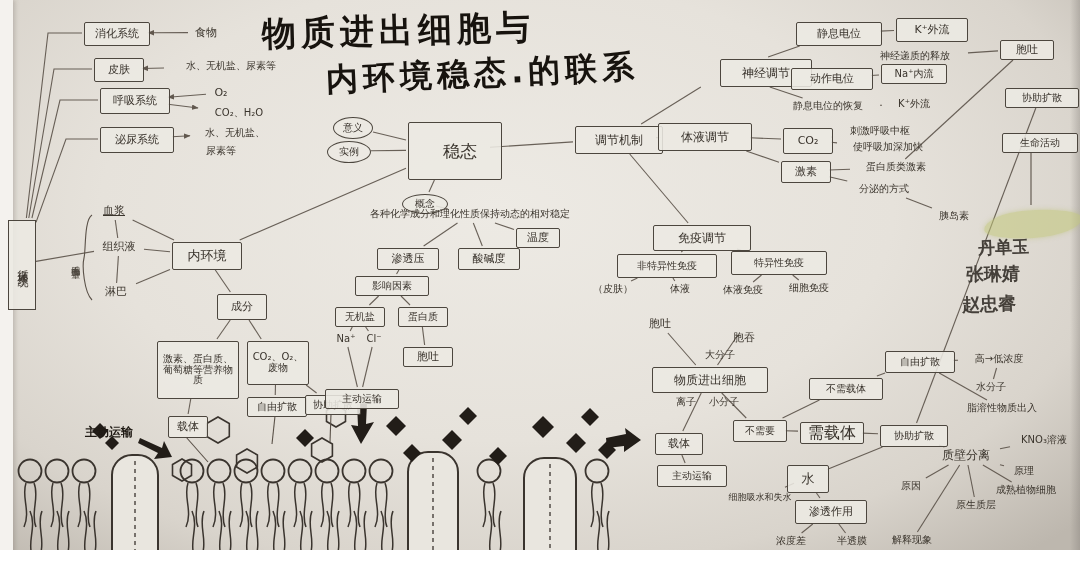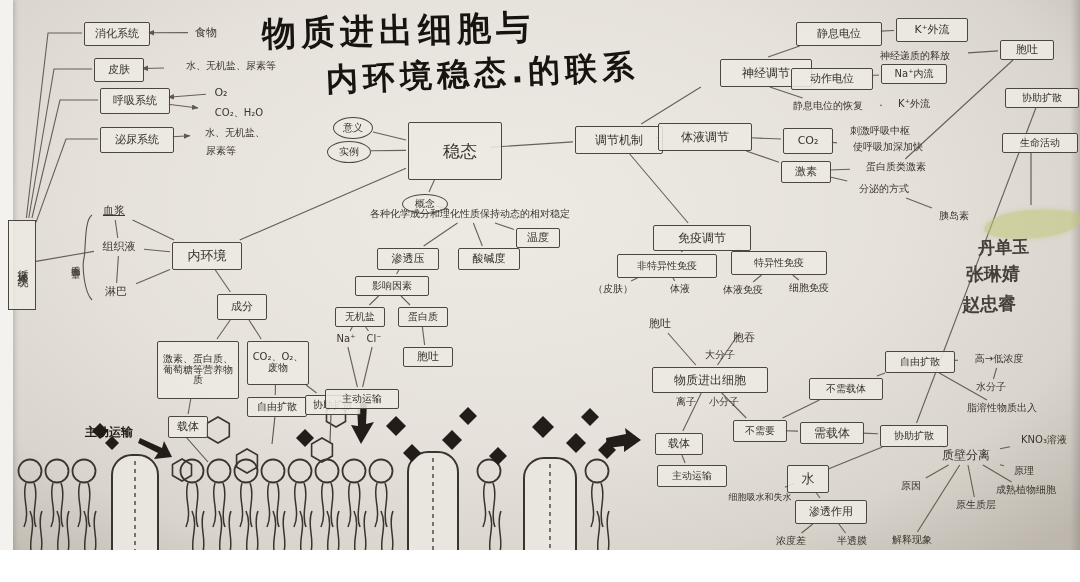--- a/index.html
+++ b/index.html
@@ -329,21 +329,21 @@
       <div class="nd text" style="left: 777px; top: 282px; width: 64px; height: 13px; font-size: 10px;">细胞免疫</div>
       <div class="nd text" style="left: 641px; top: 317px; width: 38px; height: 14px;">胞吐</div>
       <div class="nd text" style="left: 725px; top: 319px; width: 38px; height: 14px; margin-top: 12px;">胞吞</div>
       <div class="nd text" style="left: 697px; top: 349px; width: 46px; height: 12px; font-size: 10px;">大分子</div>
       <div class="nd box" style="left: 652px; top: 367px; width: 112px; height: 24px; font-size: 12px;">物质进出细胞</div>
       <div class="nd text" style="left: 669px; top: 396px; width: 34px; height: 12px; font-size: 10px;">离子</div>
       <div class="nd text" style="left: 700px; top: 396px; width: 48px; height: 12px; font-size: 10px;">小分子</div>
       <div class="nd box" style="left: 655px; top: 433px; width: 44px; height: 20px;">载体</div>
       <div class="nd box" style="left: 657px; top: 465px; width: 66px; height: 20px; font-size: 10px;">主动运输</div>
       <div class="nd box" style="left: 733px; top: 420px; width: 50px; height: 20px; font-size: 10px;">不需要</div>
-      <div class="nd box" style="left: 800px; top: 422px; width: 60px; height: 20px; font-size: 12px;">需载体</div>
+      <div class="nd box" style="left: 800px; top: 422px; width: 60px; height: 20px; font-size: 16px;">需载体</div>
       <div class="nd box" style="left: 880px; top: 425px; width: 64px; height: 20px; font-size: 10px;">协助扩散</div>
       <div class="nd box" style="left: 809px; top: 378px; width: 70px; height: 20px; font-size: 10px;">不需载体</div>
       <div class="nd box" style="left: 885px; top: 351px; width: 66px; height: 20px; font-size: 10px;">自由扩散</div>
       <div class="nd text" style="left: 960px; top: 353px; width: 78px; height: 13px; font-size: 10px;">高→低浓度</div>
       <div class="nd text" style="left: 966px; top: 381px; width: 50px; height: 13px; font-size: 10px;">水分子</div>
       <div class="nd text" style="left: 950px; top: 402px; width: 104px; height: 13px; font-size: 10px;">脂溶性物质出入</div>
       <div class="nd box" style="left: 787px; top: 465px; width: 38px; height: 26px; font-size: 13px;">水</div>
       <div class="nd text" style="left: 728px; top: 483px; width: 64px; height: 30px; font-size: 9px;">细胞吸水和失水</div>
       <div class="nd box" style="left: 795px; top: 500px; width: 68px; height: 22px;">渗透作用</div>
       <div class="nd text" style="left: 766px; top: 535px; width: 50px; height: 13px; font-size: 10px;">浓度差</div>

